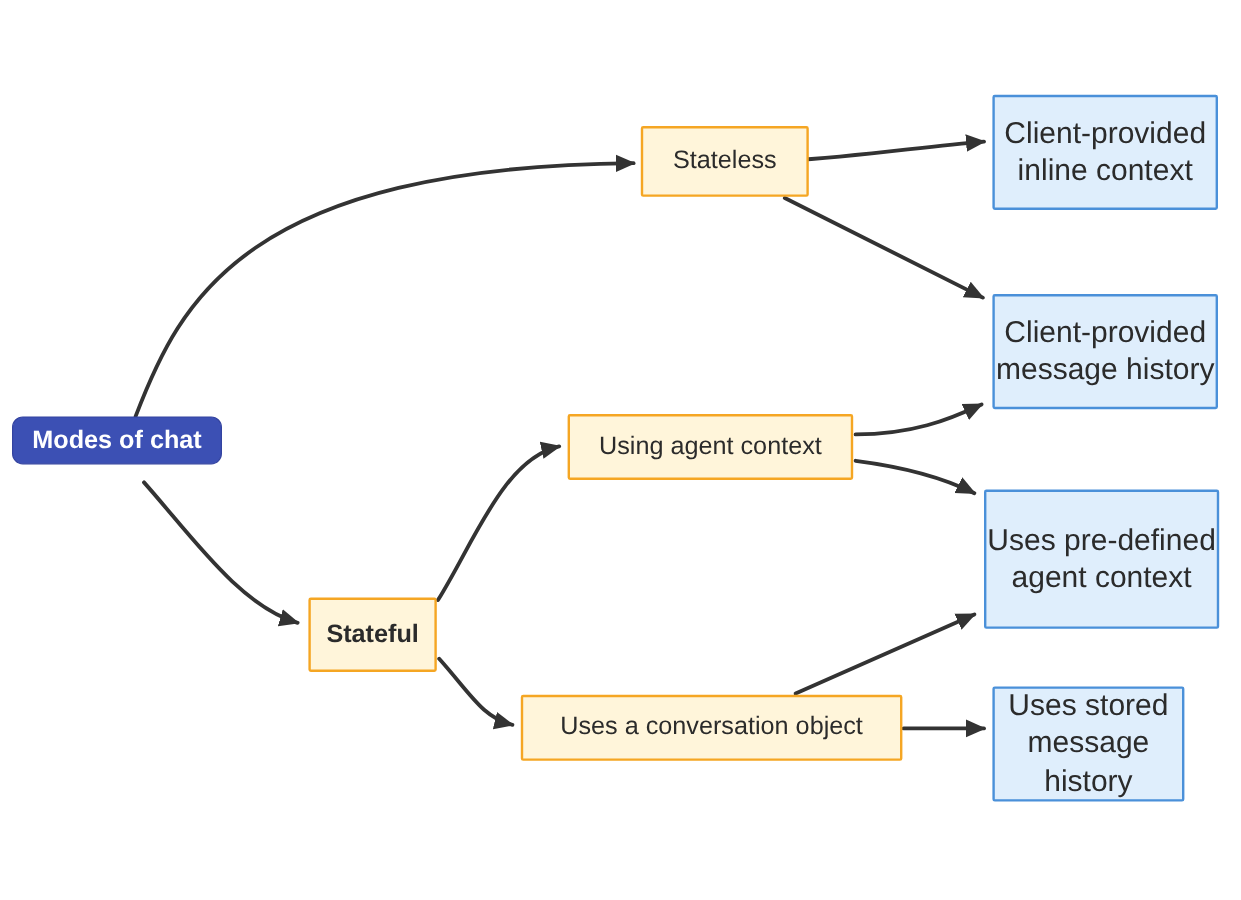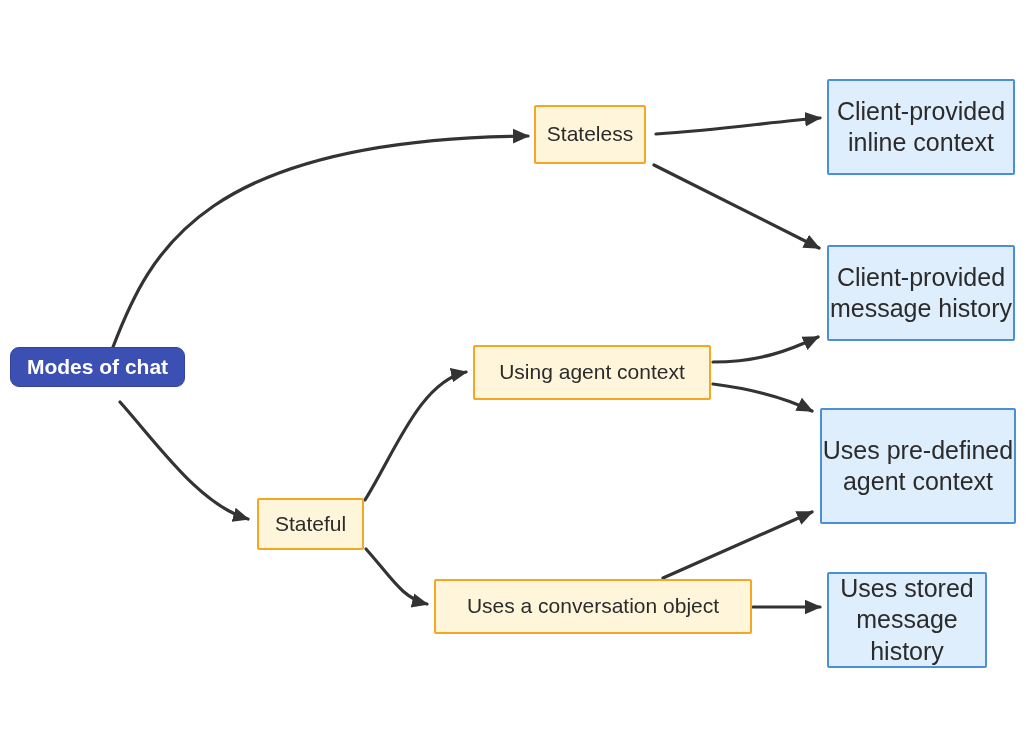--- a/index.html
+++ b/index.html
@@ -92,24 +92,24 @@
         <path class="edge-path" d="M 713 384 C 760 390 790 400 812 411" marker-end="url(#arrow)"></path>
         <path class="edge-path" d="M 663 578 L 812 512" marker-end="url(#arrow)"></path>
         <path class="edge-path" d="M 753 607 L 820 607" marker-end="url(#arrow)"></path>
       </g>
   </svg>
 
   <div id="nodes-layer">
       <div class="node node-root" style="left: 10px; top: 347px; width: 175px; height: 40px;">
         <span class="node-label">Modes of chat</span>
       </div>
-      <div class="node node-branch" style="left: 534px; top: 105px; width: 112px; height: 59px;">
+      <div class="node node-branch" style="left: 534px; top: 105px; width: 140px; height: 59px;">
         <span class="node-label">Stateless</span>
       </div>
-      <div class="node node-branch" style="left: 257px; top: 498px; width: 107px; height: 52px;">
+      <div class="node node-branch" style="left: 257px; top: 498px; width: 107px; height: 62px; font-weight: bold;">
         <span class="node-label">Stateful</span>
       </div>
       <div class="node node-branch" style="left: 473px; top: 345px; width: 238px; height: 55px;">
         <span class="node-label">Using agent context</span>
       </div>
       <div class="node node-branch" style="left: 434px; top: 579px; width: 318px; height: 55px;">
         <span class="node-label">Uses a conversation object</span>
       </div>
       <div class="node node-leaf" style="left: 827px; top: 79px; width: 188px; height: 96px;">
         <span class="node-label">Client-provided

